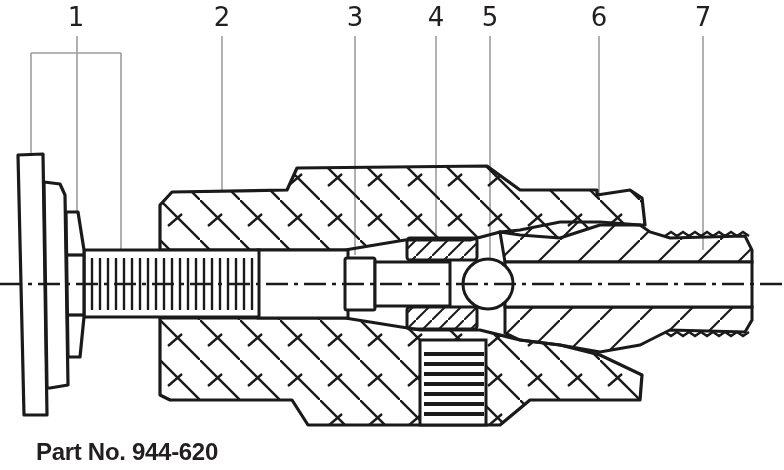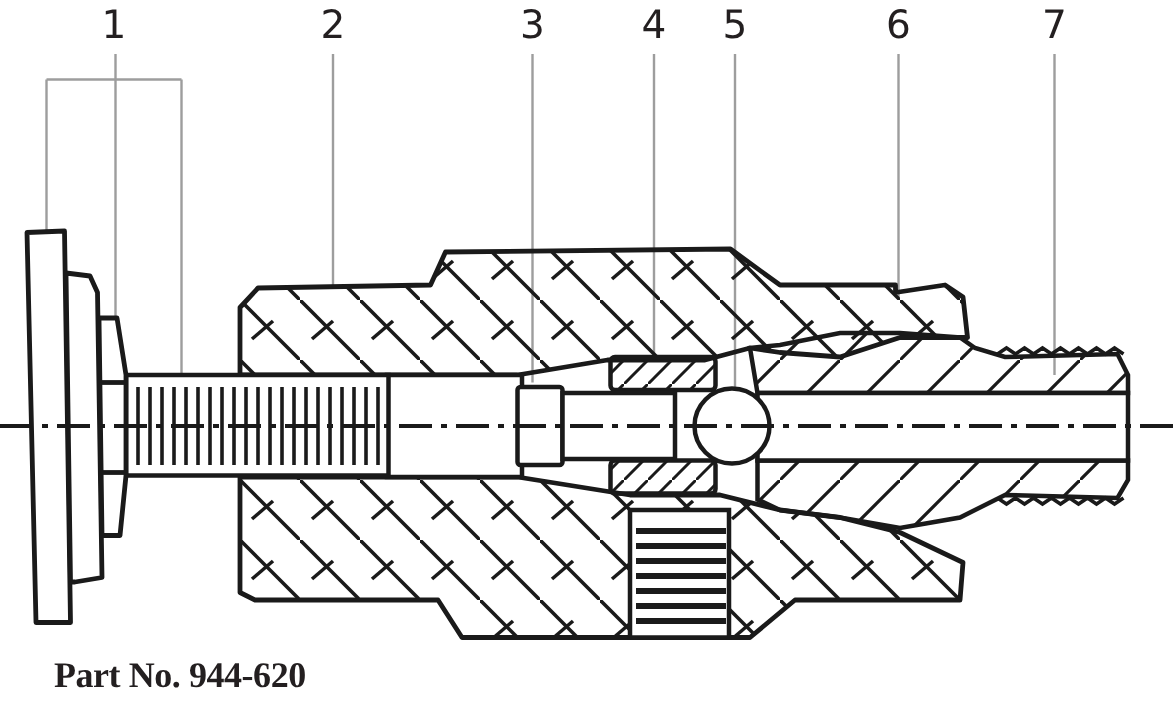--- a/index.html
+++ b/index.html
@@ -5,21 +5,21 @@
     html, body { margin: 0; padding: 0; background: #ffffff; }
     body { width: 784px; height: 470px; position: relative; overflow: hidden; }
     .canvas { position: absolute; left: 0; top: 0; width: 784px; height: 470px; }
     .callout-num {
       position: absolute; top: 2px;
       font-family: "DejaVu Sans", sans-serif; font-size: 26px; color: #231f20;
       transform: translateX(-50%); line-height: 30px;
     }
     .part-label {
       position: absolute; left: 36px; top: 438px;
-      font-family: Liberation Serif, serif; font-weight: bold; font-size: 24px; color: #231f20;
+      font-family: Liberation Sans, sans-serif; font-weight: bold; font-size: 24px; color: #231f20;
       letter-spacing: -0.3px;
       text-align: center;
     }
     svg { position: absolute; left: 0; top: 0; }
   </style>
 </head>
 <body>
 
 <div class="canvas">
 

